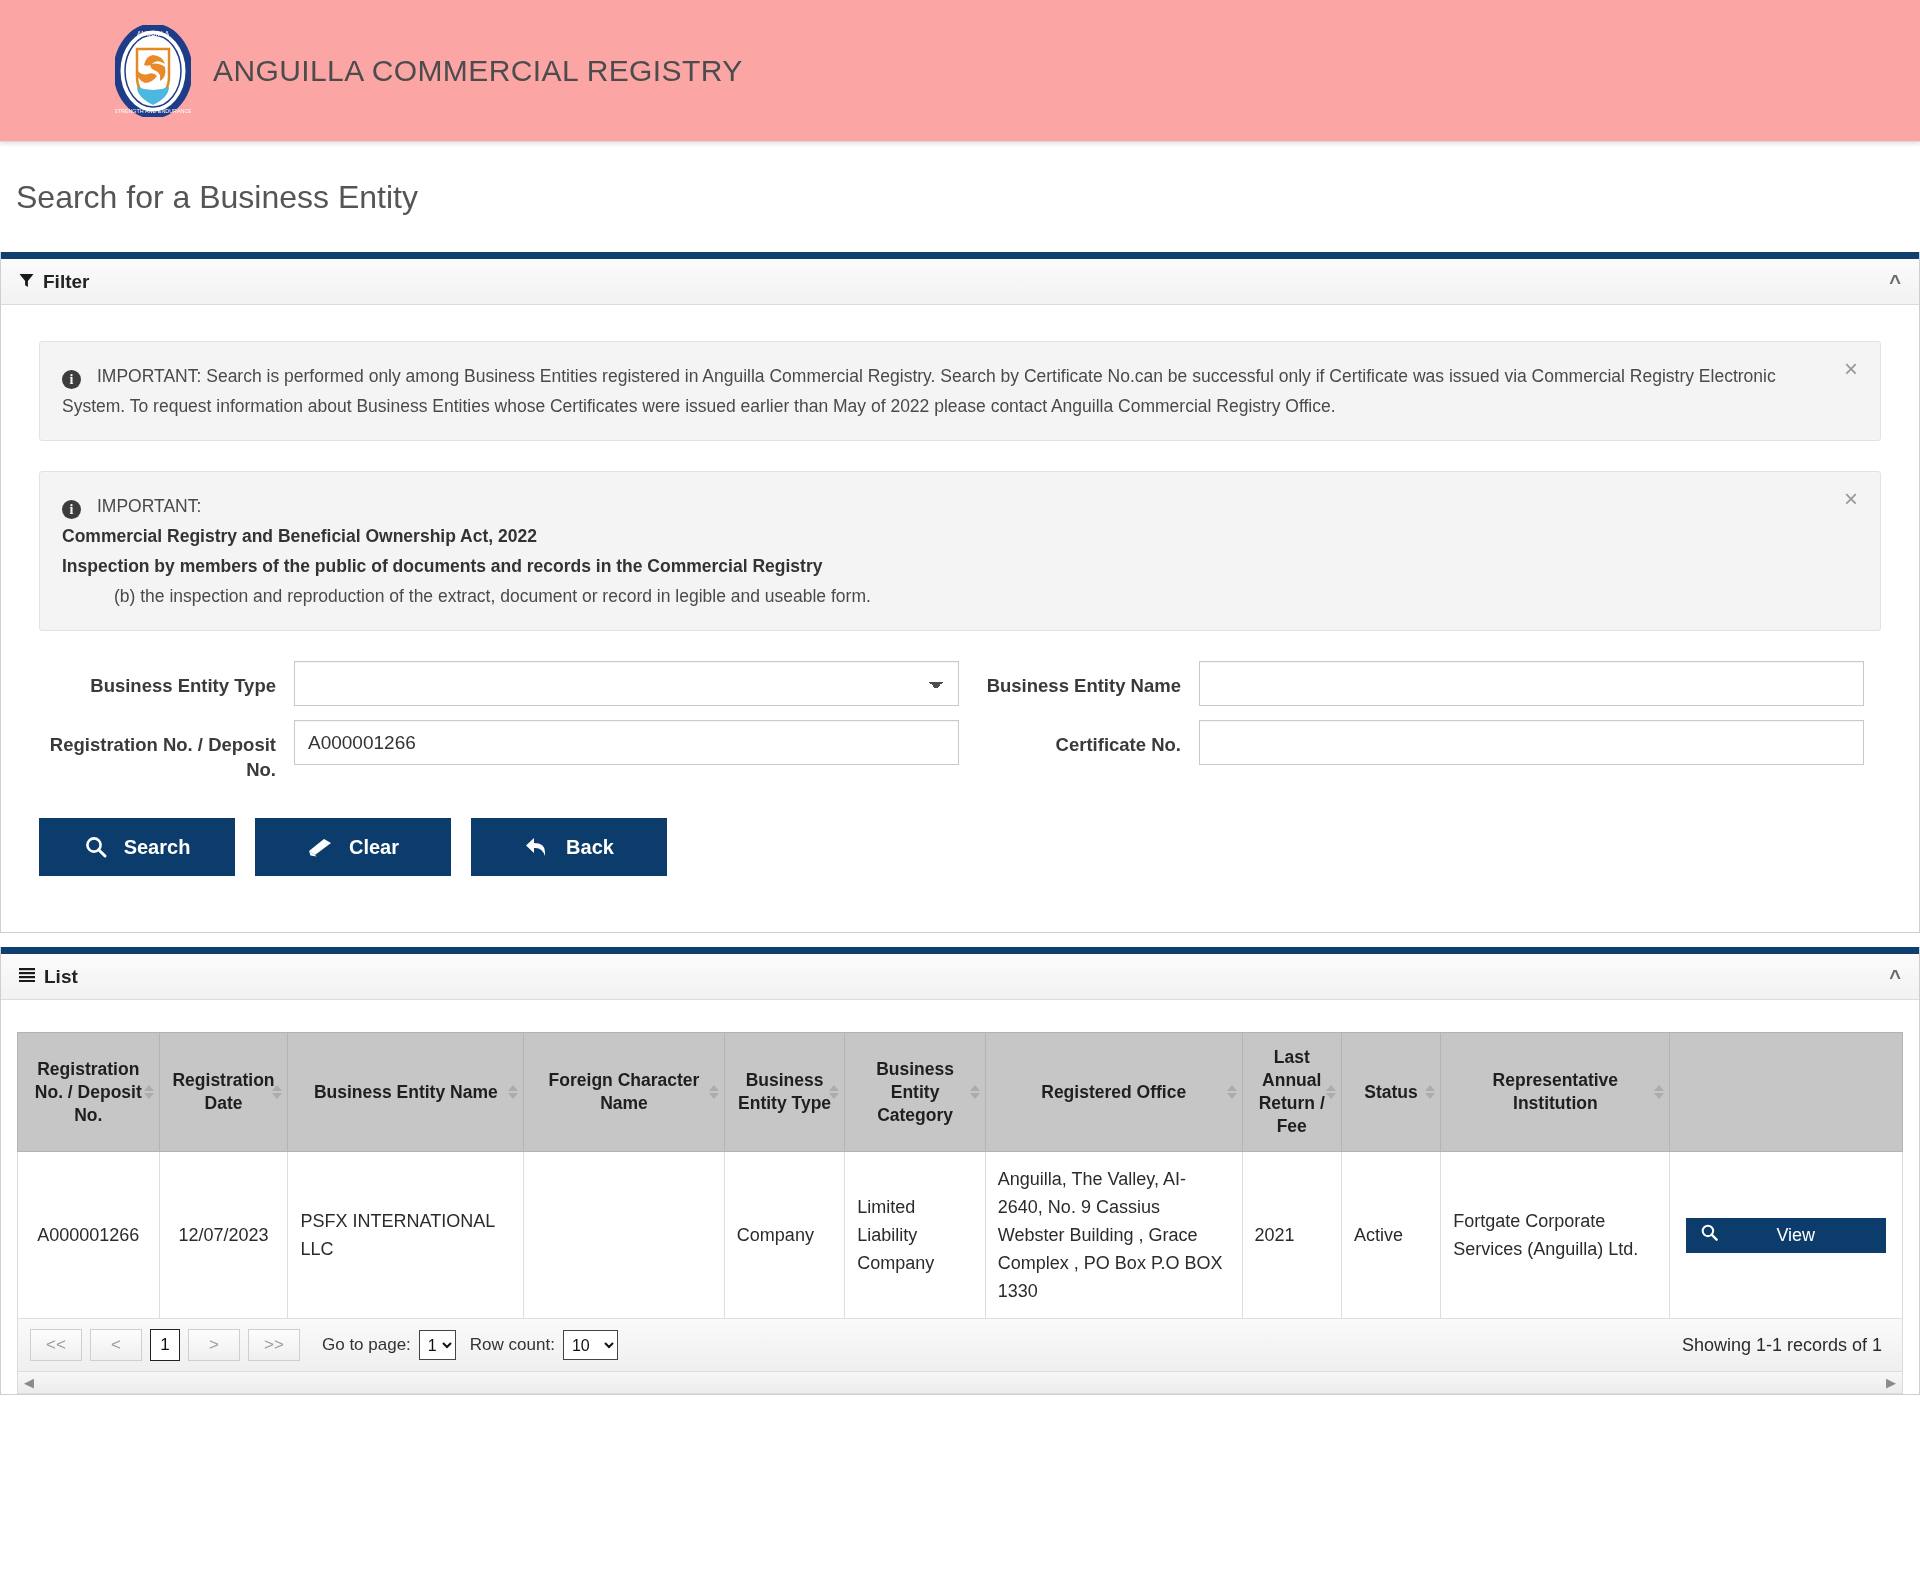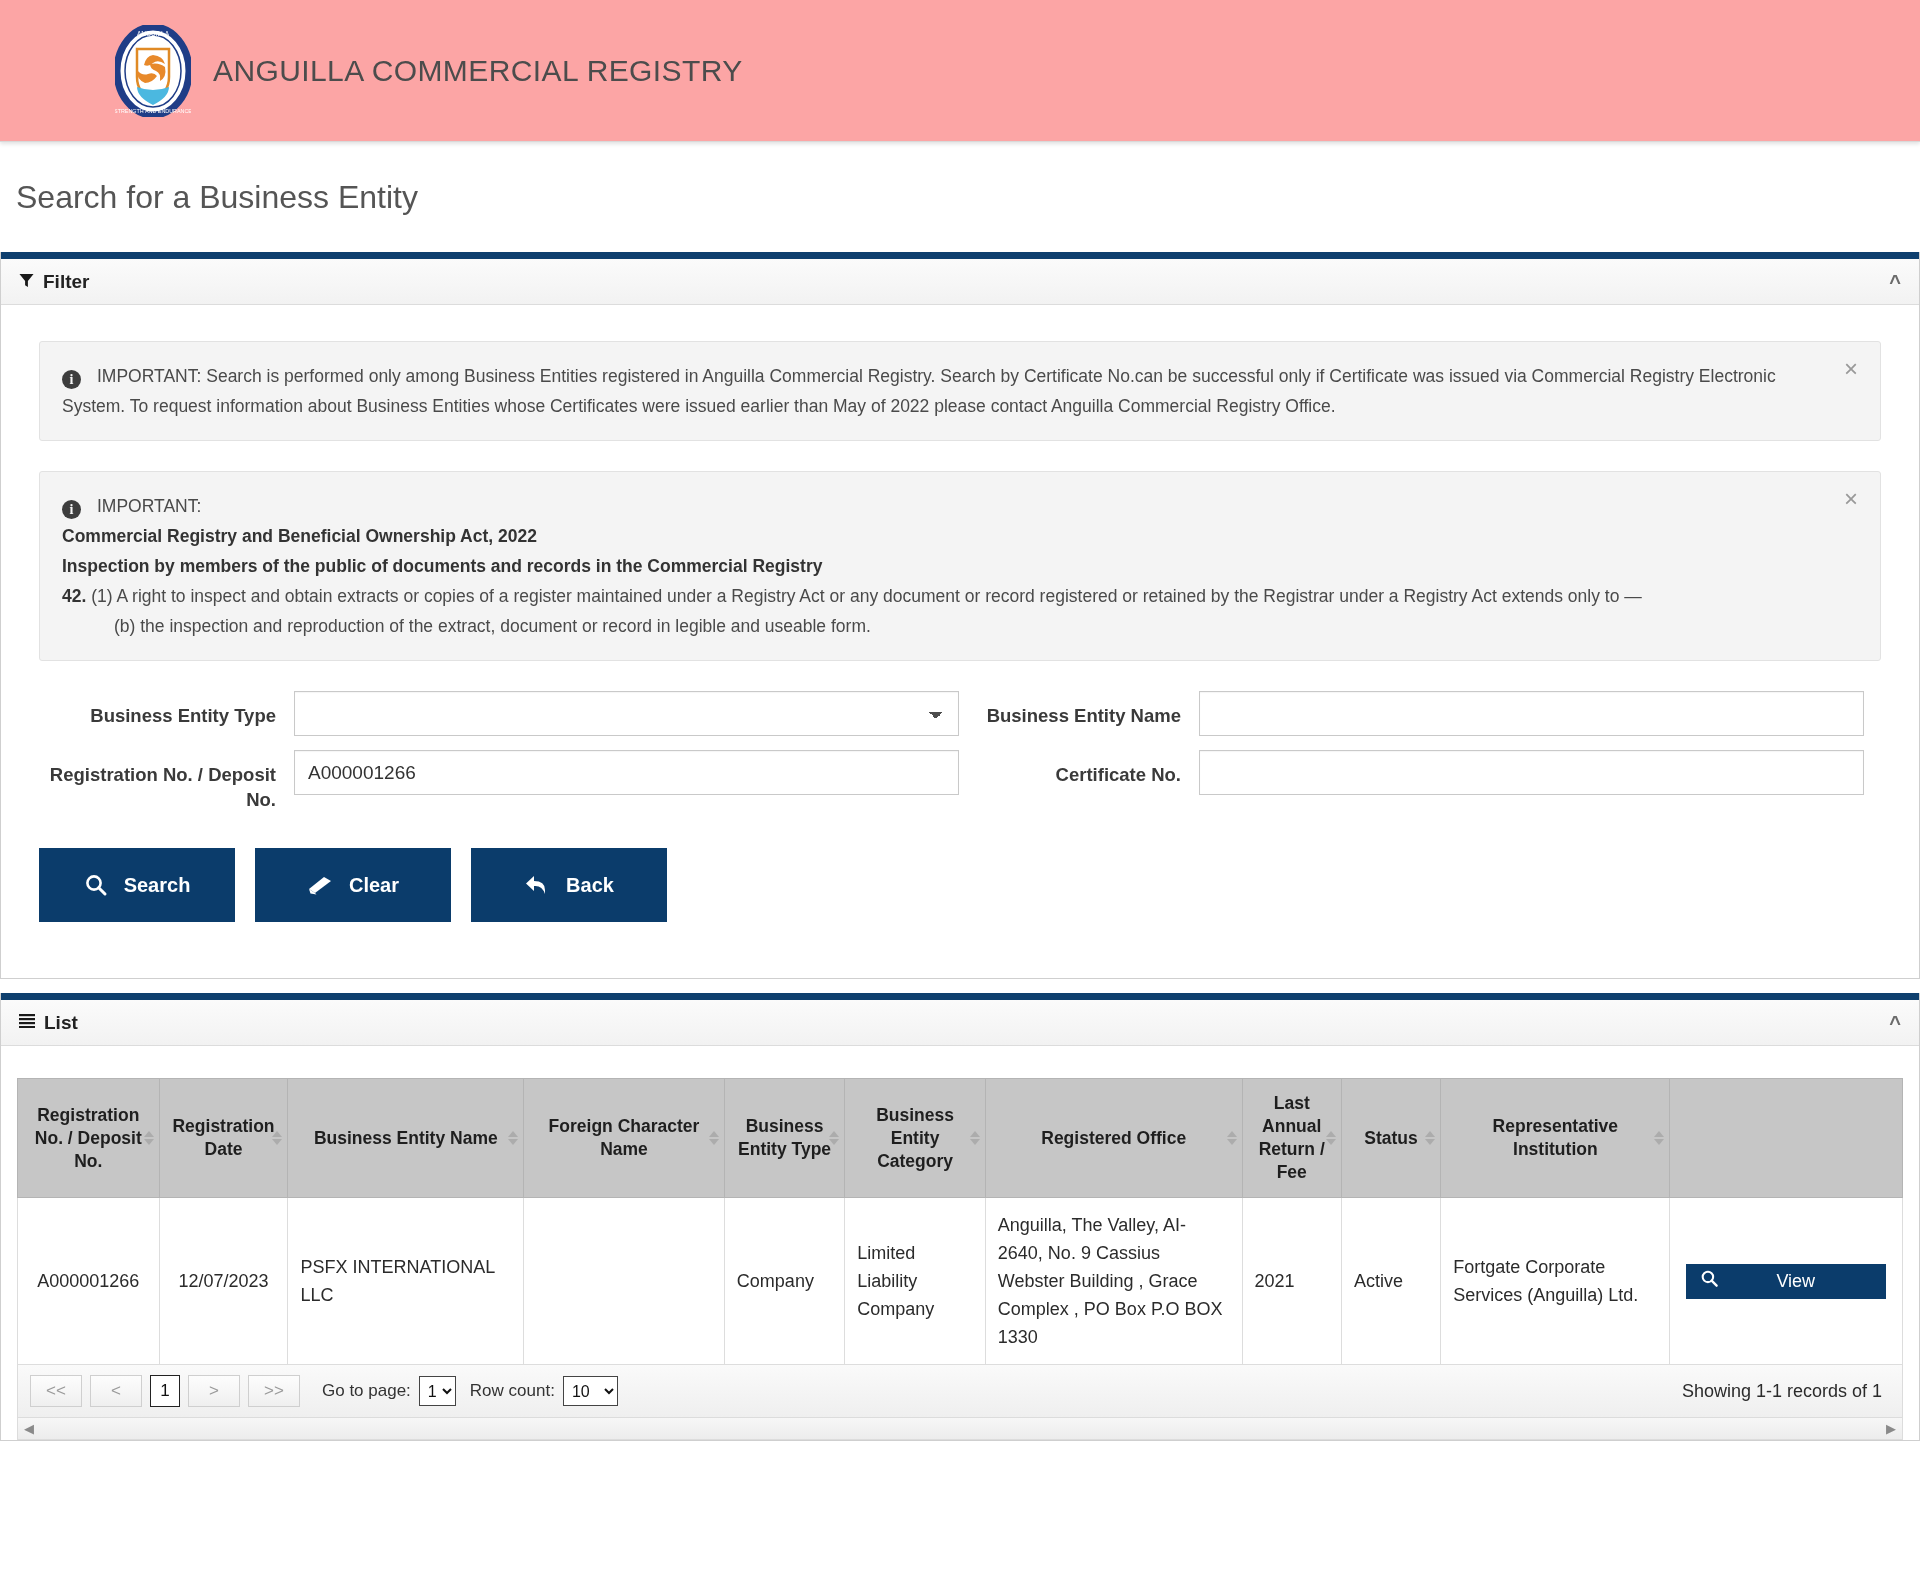--- a/index.html
+++ b/index.html
@@ -136,21 +136,21 @@
       linear-gradient(45deg, transparent 50%, #4d4d4d 50%),
       linear-gradient(135deg, #4d4d4d 50%, transparent 50%);
     background-position: calc(100% - 22px) 20px, calc(100% - 15px) 20px;
     background-size: 7px 7px, 7px 7px;
     background-repeat: no-repeat;
   }
 
   
   .btn-row { display: flex; gap: 20px; margin: 36px 22px 0 22px; padding-bottom: 56px;}
   .btn {
-    min-width: 196px; height: 74px;
+    min-width: 196px; height: 58px;
     background: #0b3c6b;
     color: #fff;
     border: none;
     font-size: 20px;
     font-weight: bold;
     display: flex; align-items: center; justify-content: center;
     gap: 16px;
     cursor: pointer;
     font-family: "Liberation Sans", sans-serif;
   }
@@ -281,22 +281,20 @@
     <div class="alert">
       <button class="alert-close">×</button>
       <span class="info-ico">i</span><span>IMPORTANT: Search is performed only among Business Entities registered in Anguilla Commercial Registry. Search by Certificate No.can be successful only if Certificate was issued via Commercial Registry Electronic System. To request information about Business Entities whose Certificates were issued earlier than May of 2022 please contact Anguilla Commercial Registry Office.</span>
     </div>
 
     <div class="alert">
       <button class="alert-close">×</button>
       <span class="info-ico">i</span><span>IMPORTANT:</span>
       <b style="display:block">Commercial Registry and Beneficial Ownership Act, 2022</b>
       <b style="display:block">Inspection by members of the public of documents and records in the Commercial Registry</b>
-      <span><span class="bold-num">42.</span>
-      <span>(1) A right to inspect and obtain extracts or copies of a register maintained under a Registry Act or any document or record registered or retained by the Registrar under a Registry Act extends only to —</span></span>
       <span class="ind1">(b) the inspection and reproduction of the extract, document or record in legible and useable form.</span>
     </div>
 
     <div class="form-grid">
       <label class="fld-label">Business Entity Type</label>
       <select class="ctl">
         <option value=""></option>
         <option>Company</option>
         <option>Partnership</option>
         <option>Foundation</option>

